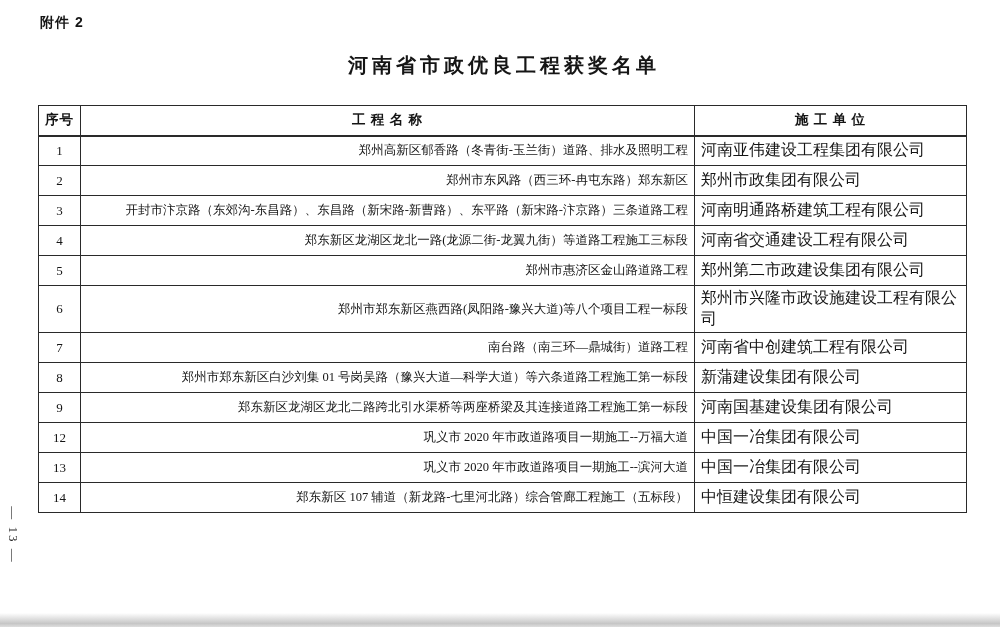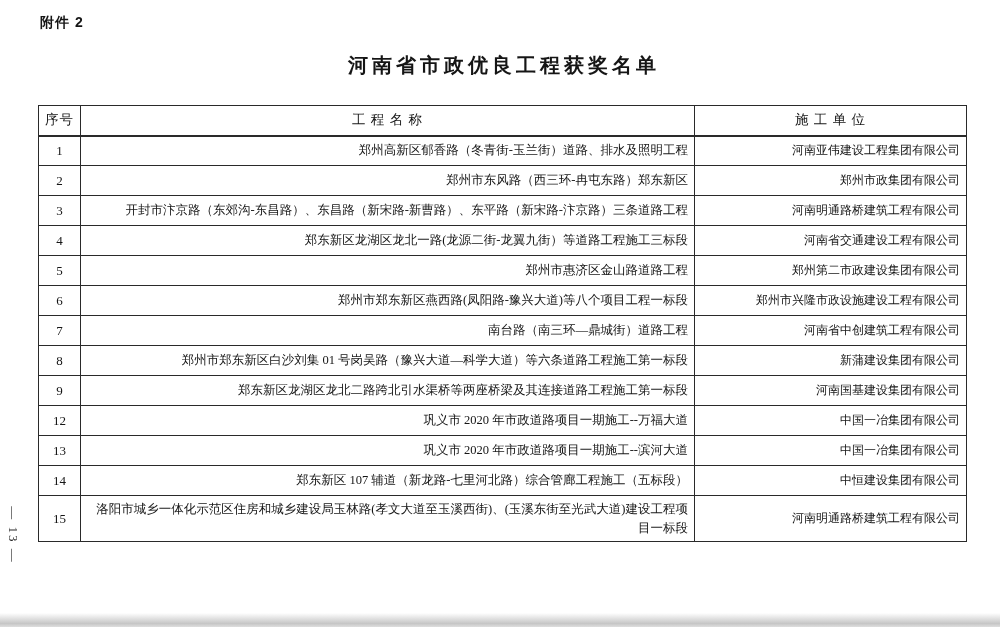--- a/index.html
+++ b/index.html
@@ -60,38 +60,38 @@
   .doc-table th, .doc-table td {
     border: 1px solid #2a2a2a;
     padding: 2px 6px;
     vertical-align: middle;
     overflow: hidden;
   }
   .doc-table thead tr { height: 30px; }
   .doc-table thead th {
     border-bottom-width: 2.5px;
     font-size: 13.5px;
-    font-weight: normal;
+    font-weight: bold;
     text-align: center;
     letter-spacing: 1px;
   }
   .doc-table tbody tr { height: 30px; }
   .doc-table tbody tr.tall { height: 46px; }
   td.cell-no {
     text-align: center;
     font-size: 13px;
   }
   td.cell-project {
     text-align: right;
     font-size: 12.5px;
     line-height: 1.5;
   }
   td.cell-company {
-    text-align: right;
-    font-size: 12px;
+    text-align: left;
+    font-size: 16px;
   }
   .scan-edge {
     position: absolute;
     left: 0;
     right: 0;
     bottom: 0;
     height: 14px;
     background: linear-gradient(to bottom, rgba(255,255,255,0) 0%, #c6c6c6 75%, #dedede 100%);
   }
 </style>
@@ -173,23 +173,18 @@
         <tr>
           <td class="cell-no">13</td>
           <td class="cell-project">巩义市 2020 年市政道路项目一期施工--滨河大道</td>
           <td class="cell-company">中国一冶集团有限公司</td>
         </tr>
         <tr>
           <td class="cell-no">14</td>
           <td class="cell-project">郑东新区 107 辅道（新龙路-七里河北路）综合管廊工程施工（五标段）</td>
           <td class="cell-company">中恒建设集团有限公司</td>
         </tr>
-        <tr class="tall">
-          <td class="cell-no">15</td>
-          <td class="cell-project">洛阳市城乡一体化示范区住房和城乡建设局玉林路(孝文大道至玉溪西街)、(玉溪东街至光武大道)建设工程项目一标段</td>
-          <td class="cell-company">河南明通路桥建筑工程有限公司</td>
-        </tr>
       </tbody>
   </table>
 
   <div class="scan-edge"></div>
 
 </div>
 
 </body></html>

